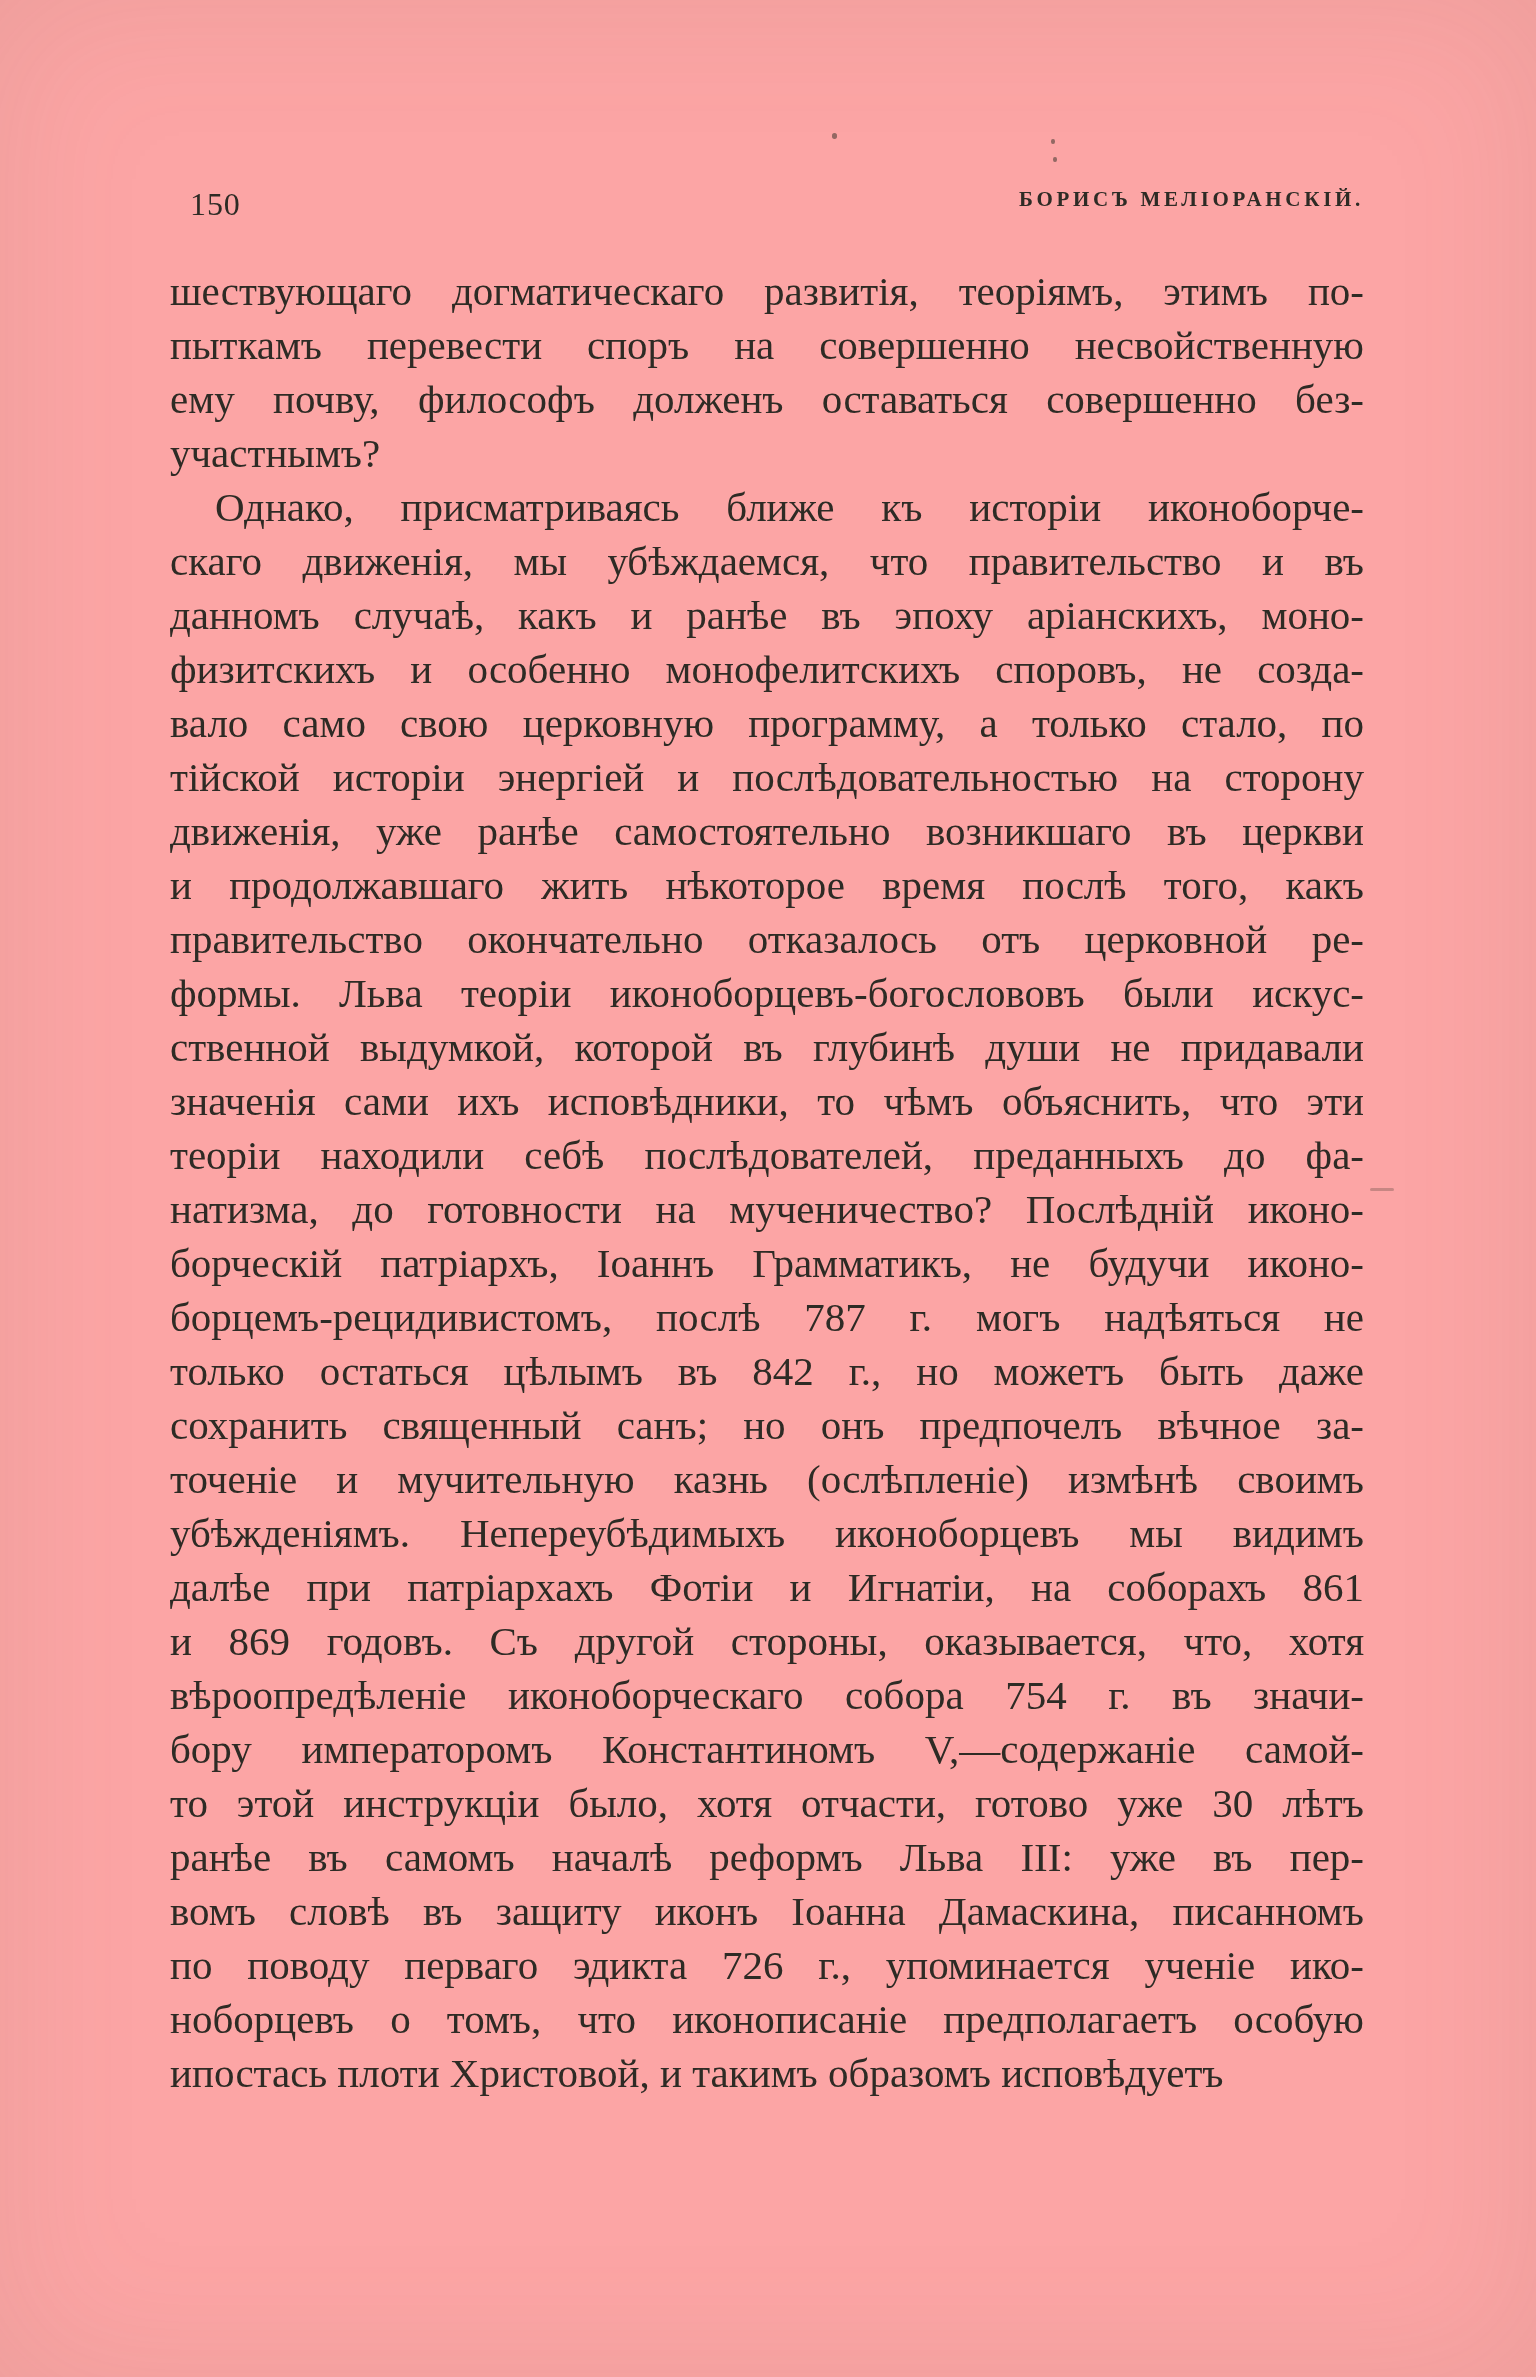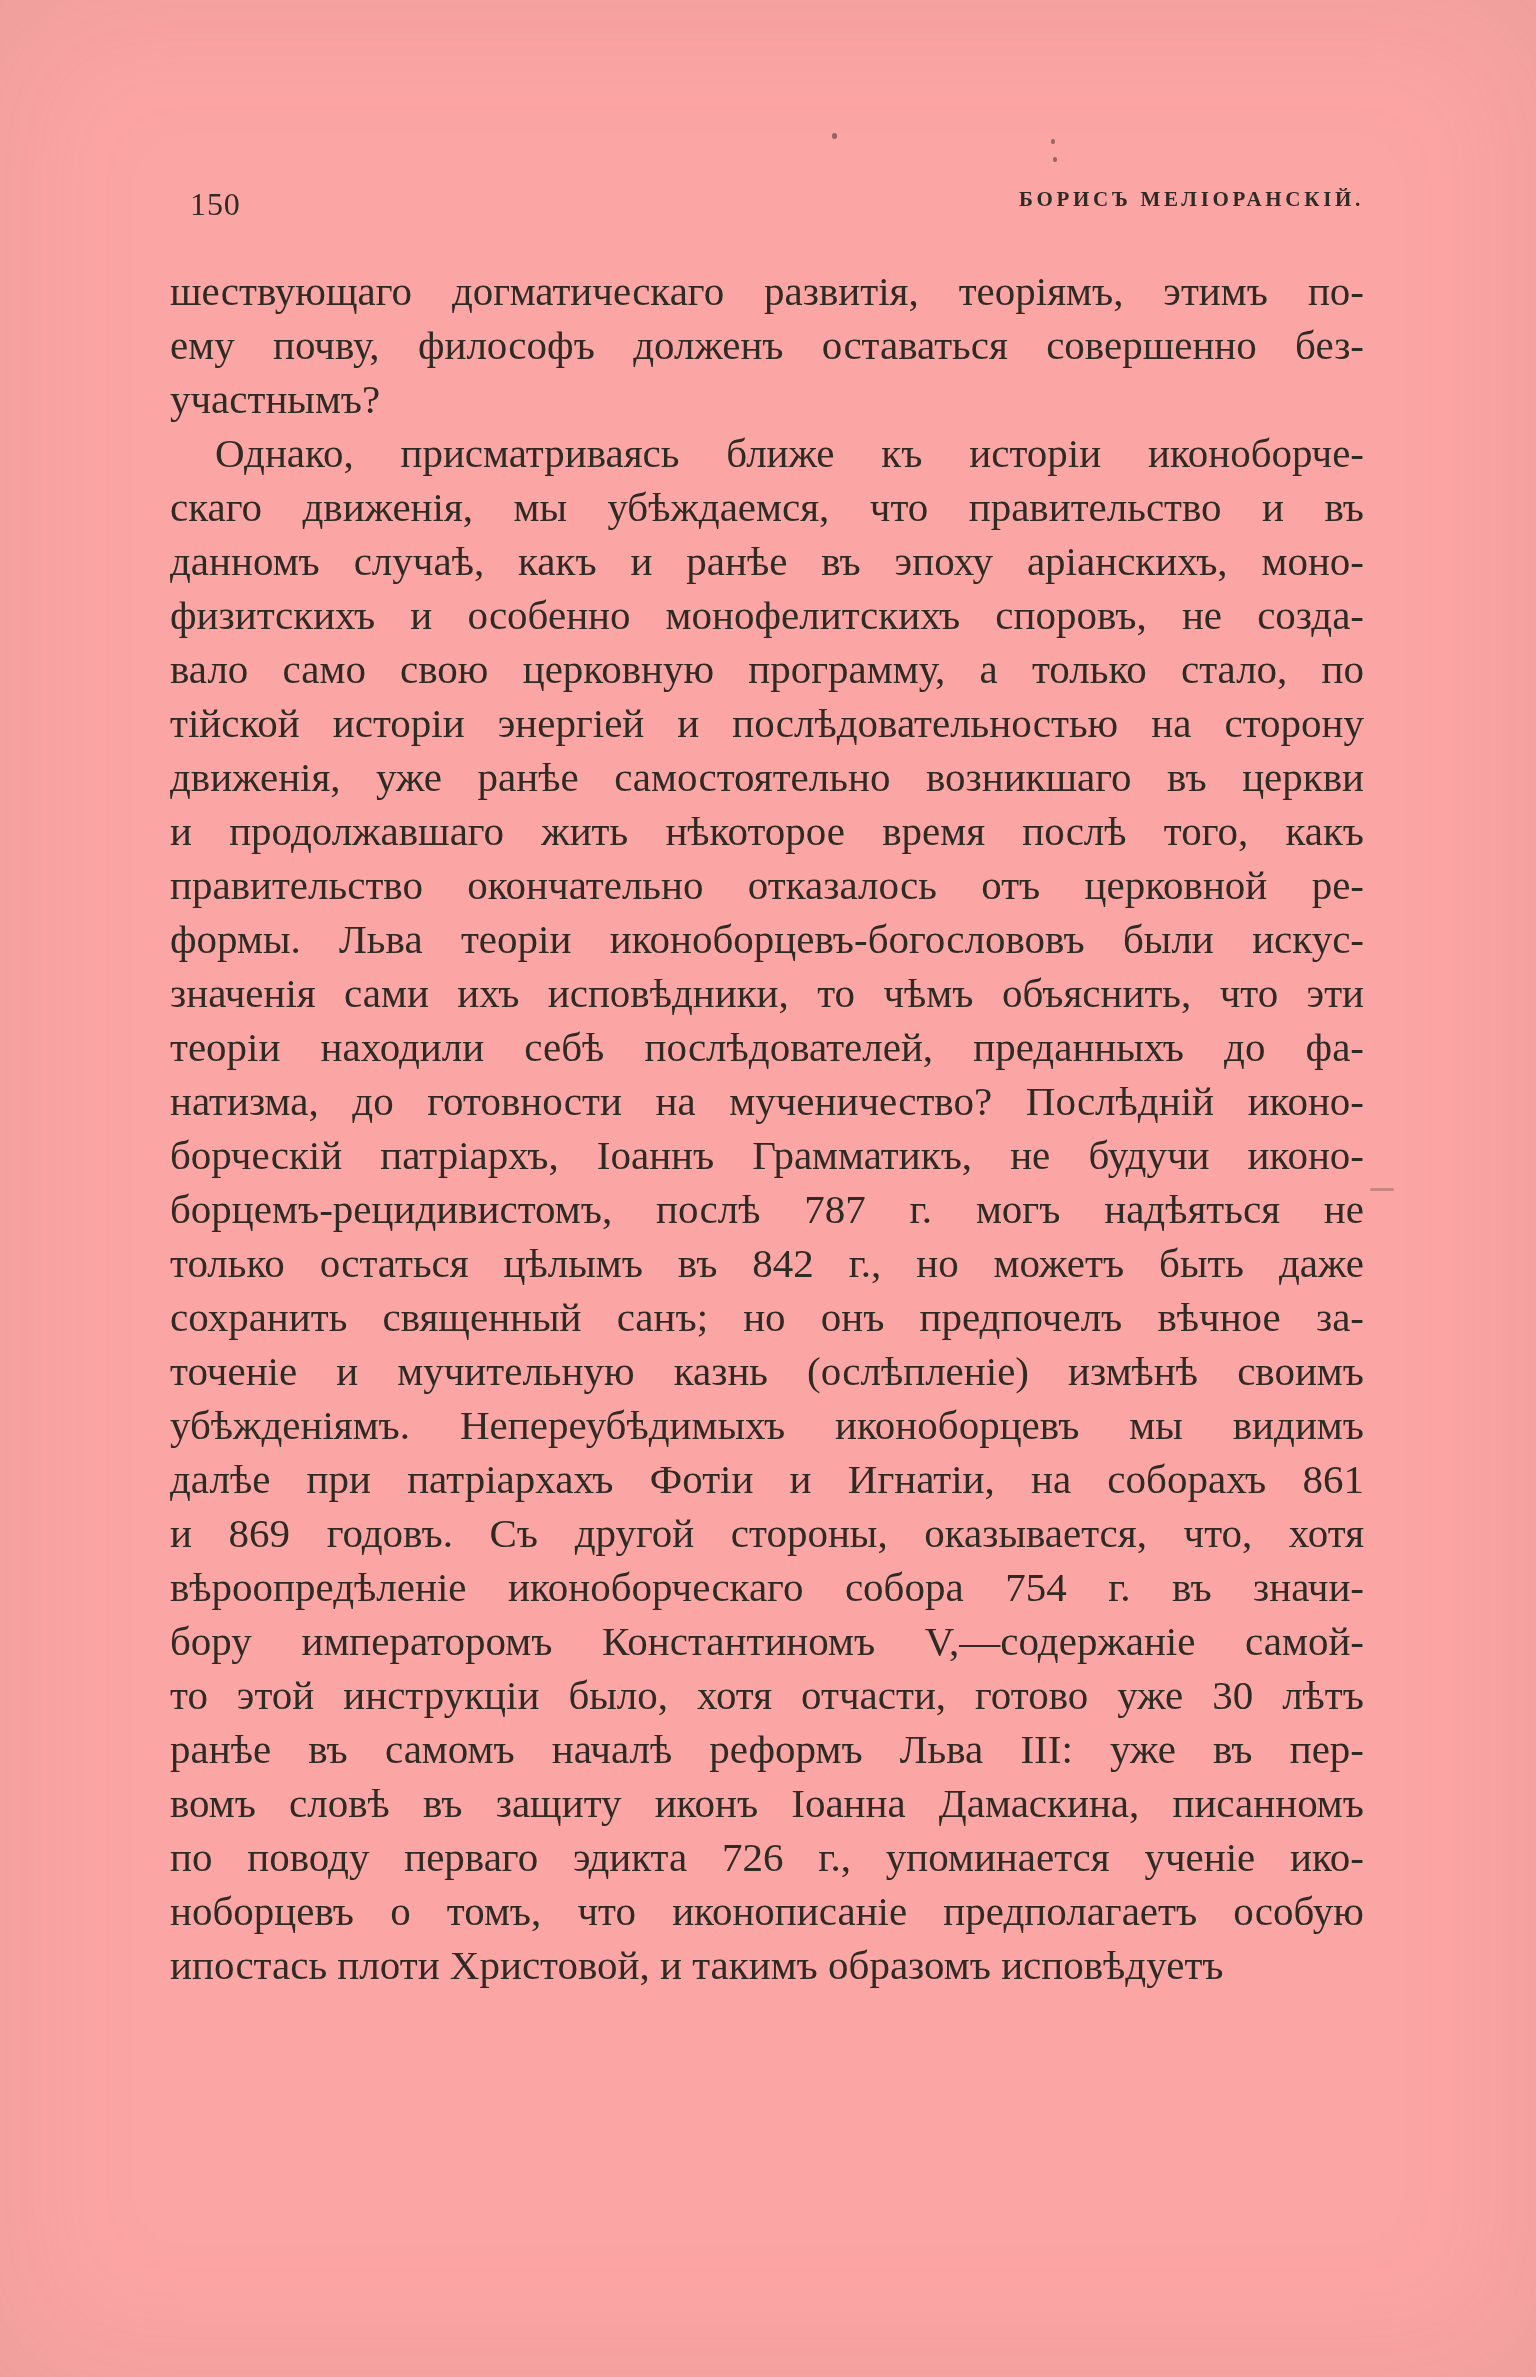--- a/index.html
+++ b/index.html
@@ -77,34 +77,36 @@
   <div class="ink-speck speck-c"></div>
   <div class="ink-speck speck-d"></div>
 
   <div class="page-number">150</div>
 
   <div class="running-header">БОРИСЪ МЕЛІОРАНСКІЙ.</div>
 
   <div class="text-block">
       <div class="paragraph">
         <div class="line">шествующаго догматическаго развитія, теоріямъ, этимъ по-</div>
+        <div class="line">пыткамъ перевести споръ на совершенно несвойственную</div>
         <div class="line">ему почву, философъ долженъ оставаться совершенно без-</div>
         <div class="line last">участнымъ?</div>
       </div>
       <div class="paragraph">
         <div class="line indent">Однако, присматриваясь ближе къ исторіи иконоборче-</div>
         <div class="line">скаго движенія, мы убѣждаемся, что правительство и въ</div>
         <div class="line">данномъ случаѣ, какъ и ранѣе въ эпоху аріанскихъ, моно-</div>
         <div class="line">физитскихъ и особенно монофелитскихъ споровъ, не созда-</div>
         <div class="line">вало само свою церковную программу, а только стало, по</div>
         <div class="line">тійской исторіи энергіей и послѣдовательностью на сторону</div>
         <div class="line">движенія, уже ранѣе самостоятельно возникшаго въ церкви</div>
         <div class="line">и продолжавшаго жить нѣкоторое время послѣ того, какъ</div>
         <div class="line">правительство окончательно отказалось отъ церковной ре-</div>
         <div class="line">формы. Льва теоріи иконоборцевъ-богослововъ были искус-</div>
+        <div class="line">ственной выдумкой, которой въ глубинѣ души не придавали</div>
         <div class="line">значенія сами ихъ исповѣдники, то чѣмъ объяснить, что эти</div>
         <div class="line">теоріи находили себѣ послѣдователей, преданныхъ до фа-</div>
         <div class="line">натизма, до готовности на мученичество? Послѣдній иконо-</div>
         <div class="line">борческій патріархъ, Іоаннъ Грамматикъ, не будучи иконо-</div>
         <div class="line">борцемъ-рецидивистомъ, послѣ 787 г. могъ надѣяться не</div>
         <div class="line">только остаться цѣлымъ въ 842 г., но можетъ быть даже</div>
         <div class="line">сохранить священный санъ; но онъ предпочелъ вѣчное за-</div>
         <div class="line">точеніе и мучительную казнь (ослѣпленіе) измѣнѣ своимъ</div>
         <div class="line">убѣжденіямъ. Непереубѣдимыхъ иконоборцевъ мы видимъ</div>
         <div class="line">далѣе при патріархахъ Фотіи и Игнатіи, на соборахъ 861</div>

